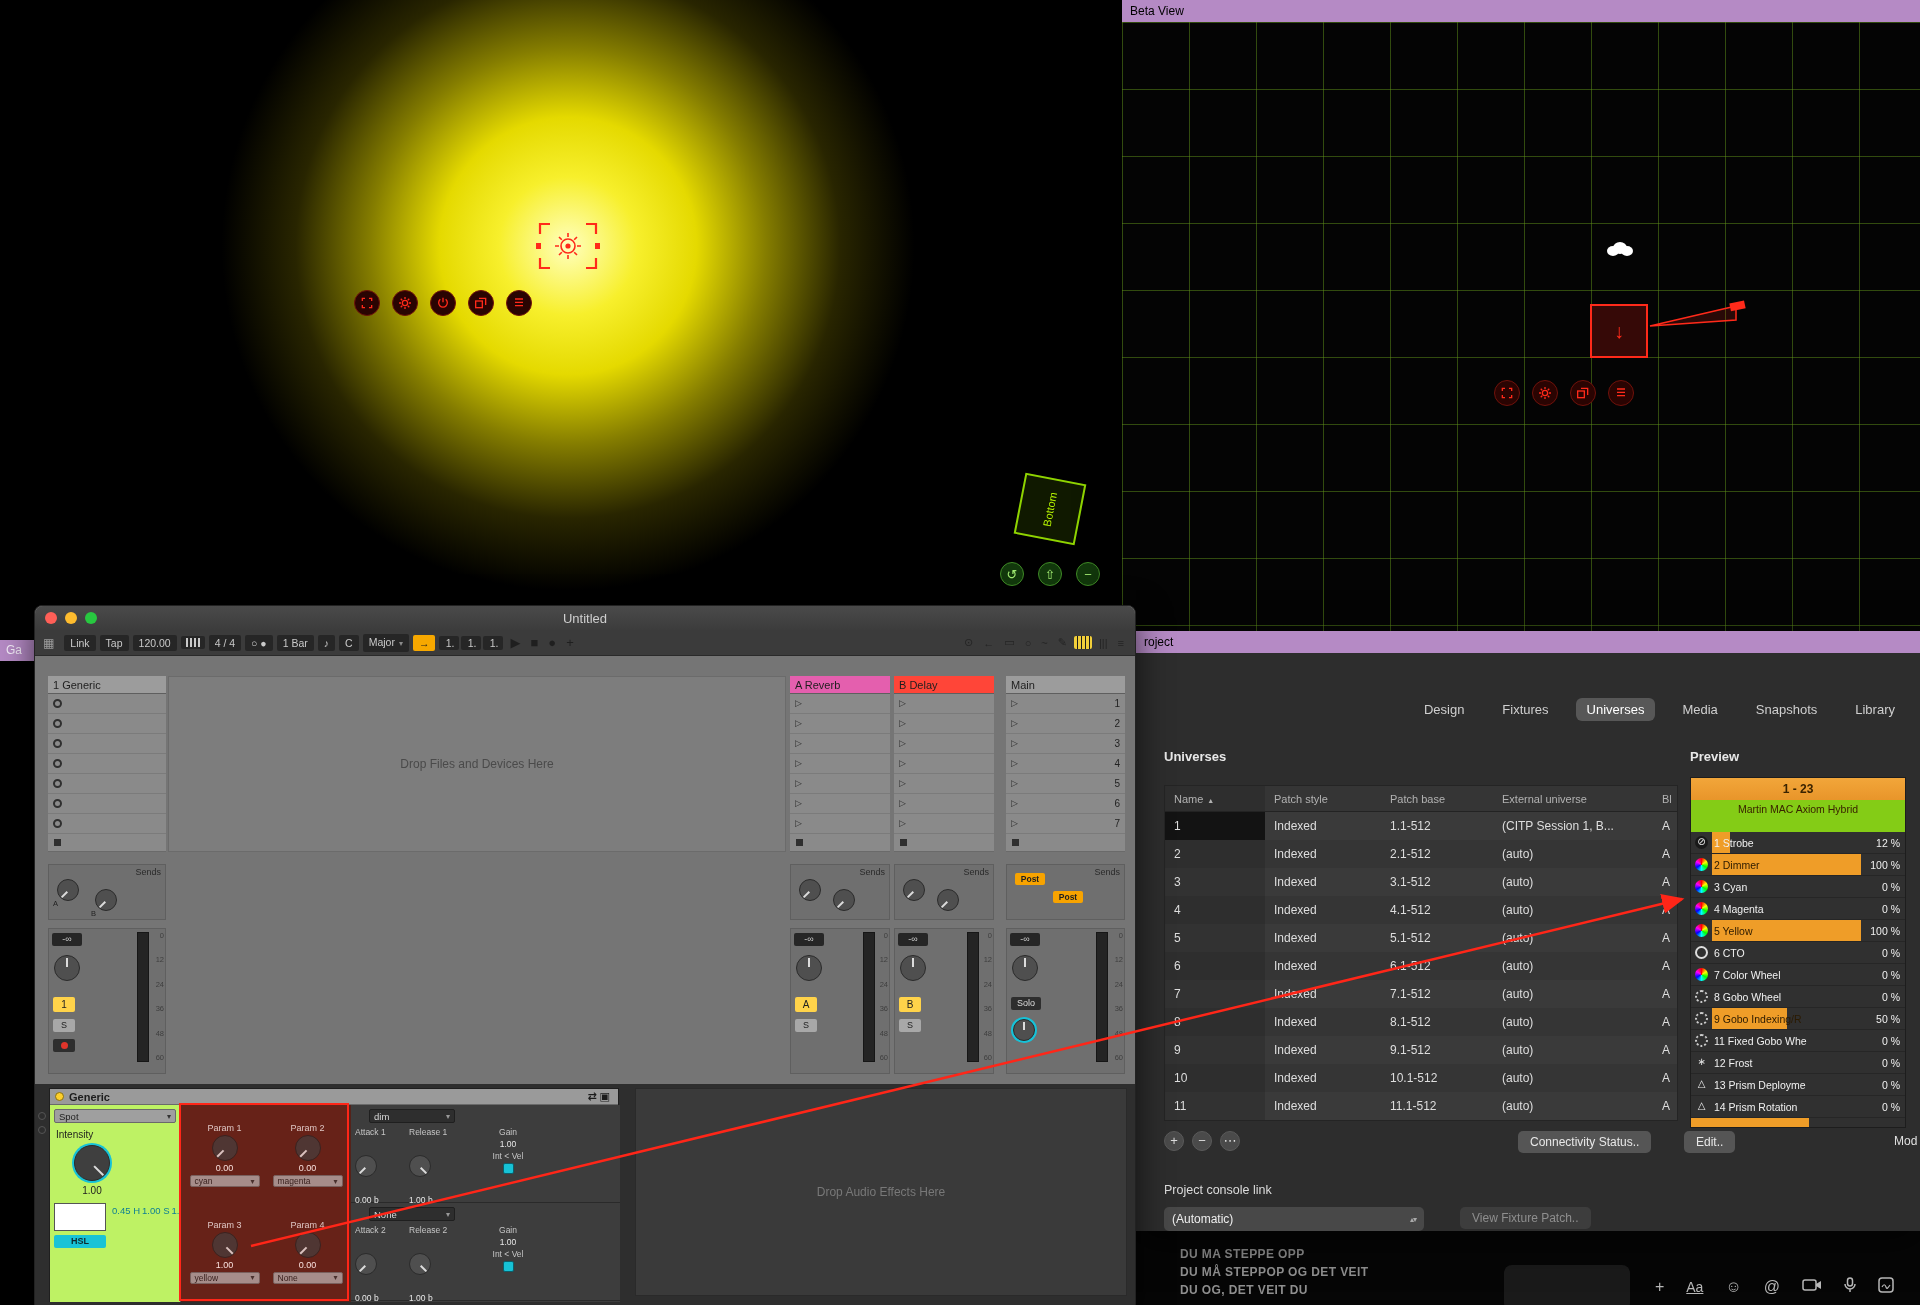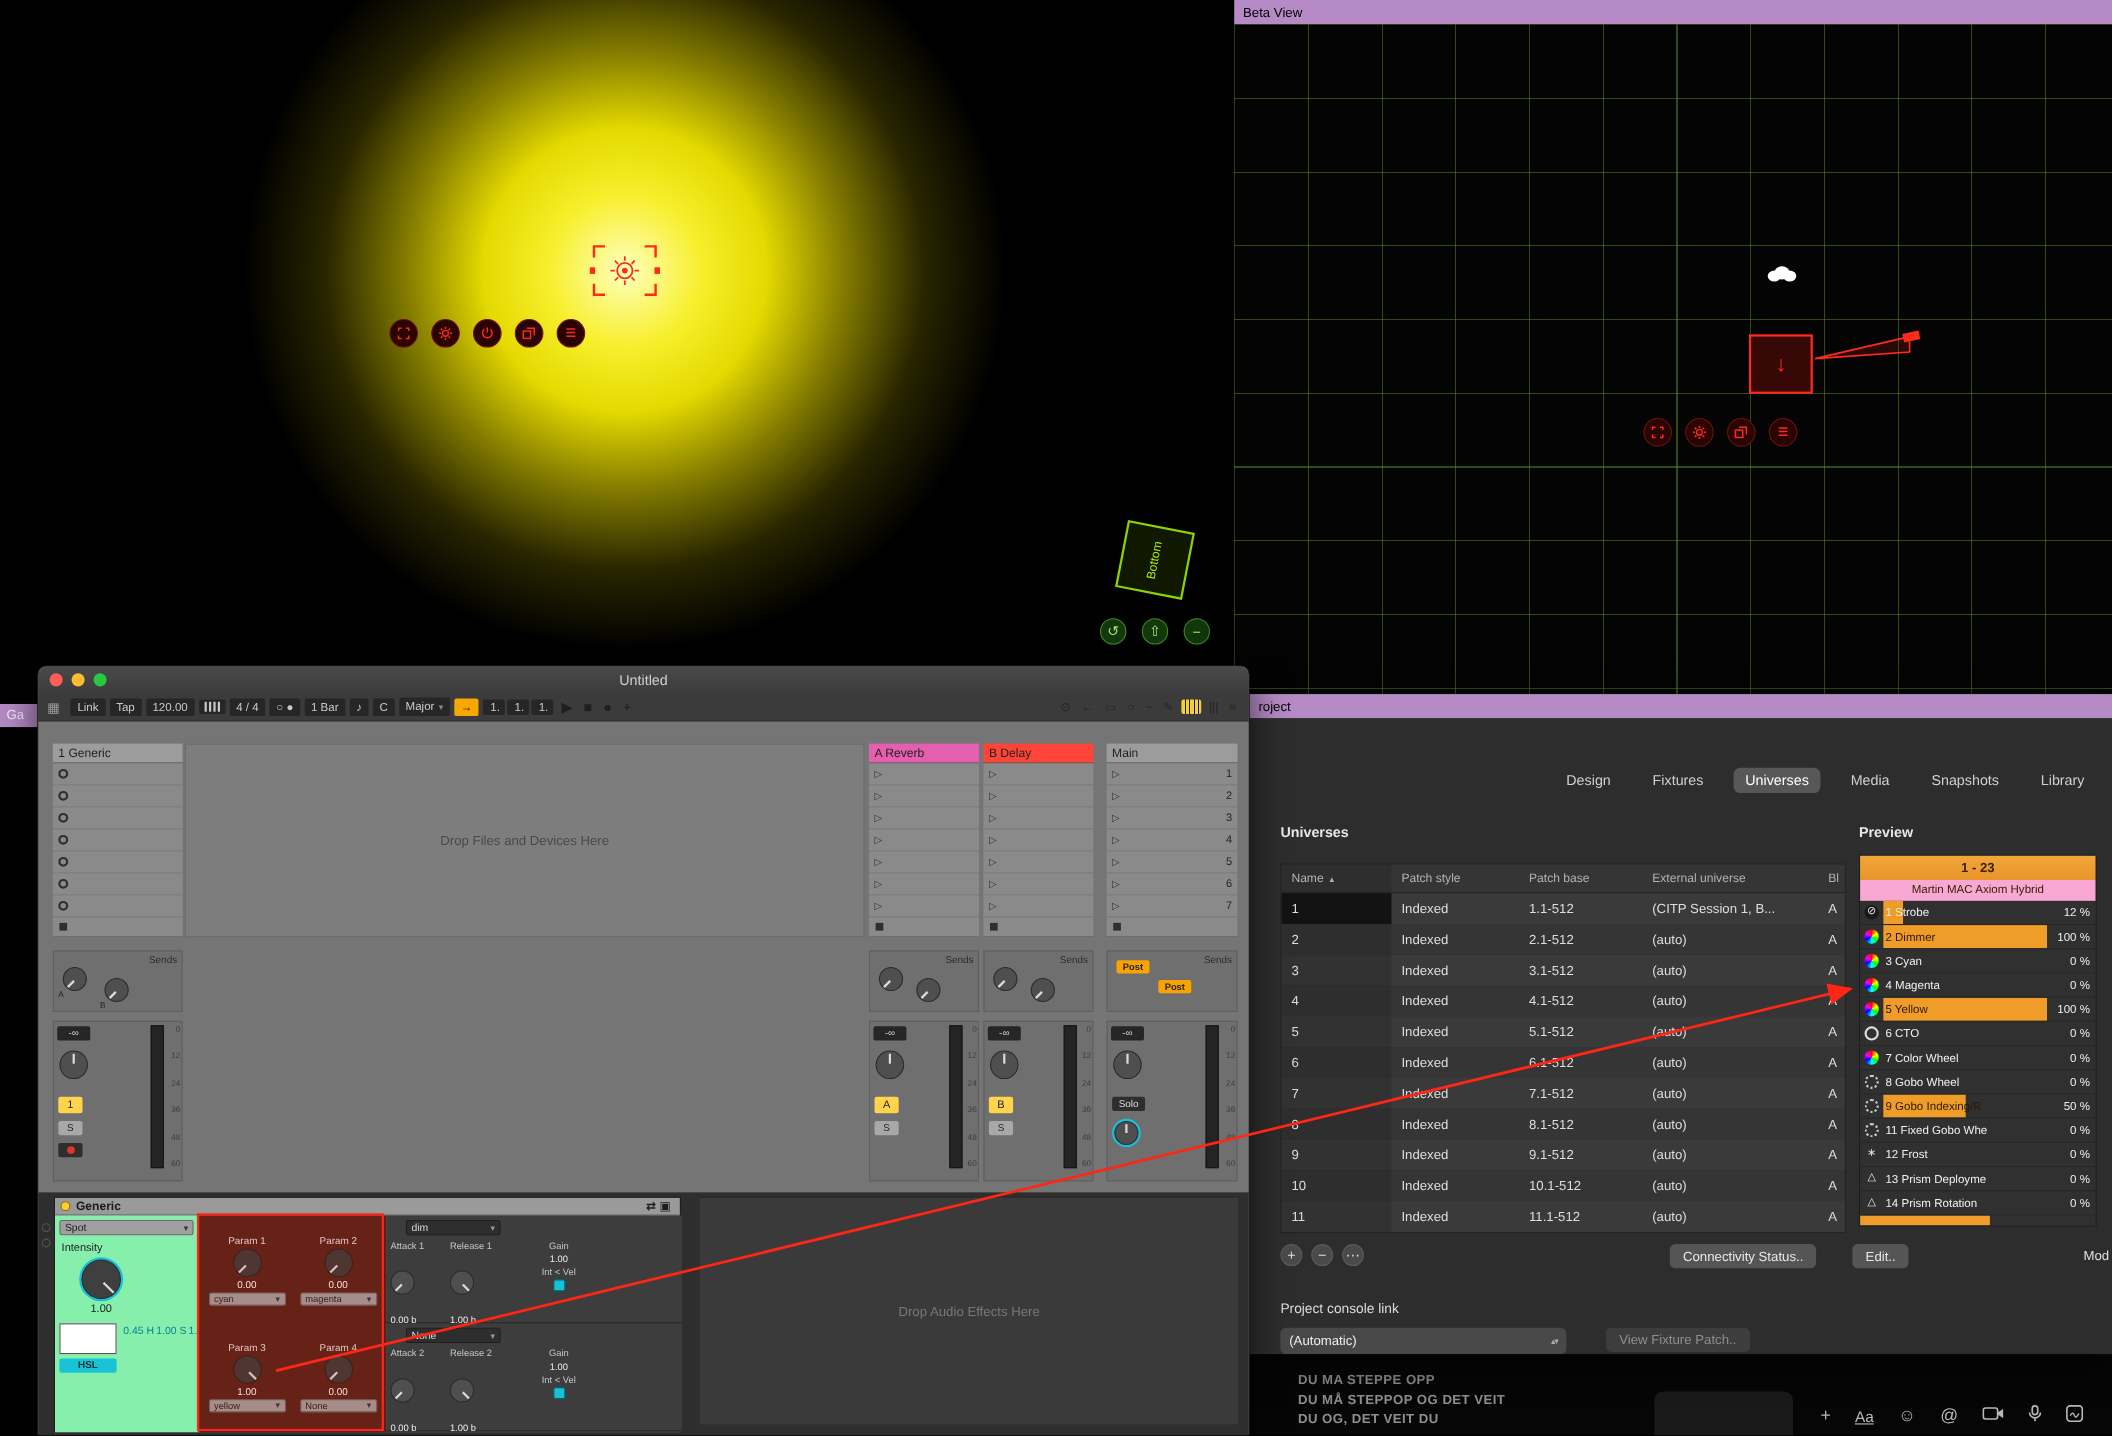--- a/index.html
+++ b/index.html
@@ -69,21 +69,21 @@
   .roundbtn{position:absolute;top:478px;width:20px;height:20px;border-radius:50%;background:#4a4a4a;border:1px solid #5a5a5a;color:#ddd;font-size:13px;text-align:center;line-height:18px}
   .gbtn{position:absolute;height:22px;line-height:22px;padding:0 12px;background:#555;border-radius:5px;font-size:12px;color:#e8e8e8}
   .gbtn.disabled{background:#3d3d3d;color:#8e8e8e}
   .clipped-mod{position:absolute;left:758px;top:481px;width:26px;overflow:hidden;font-size:12px;color:#e0e0e0;white-space:nowrap}
   .plabel{position:absolute;left:28px;top:530px;font-size:12.5px;color:#dcdcdc}
   .pselect{position:absolute;left:28px;top:554px;width:260px;height:24px;background:#484848;border-radius:5px;display:flex;align-items:center;padding:0 8px;font-size:12px;color:#eee}
   .pselect .updown{margin-left:auto;font-size:8px;color:#aaa;letter-spacing:-1px;font-style:normal}
   
   .preview-panel{position:absolute;left:554px;top:124px;width:216px;border:1px solid #1d1d1d;background:#303030}
   .pv-range{height:22px;background:linear-gradient(#f2a63a,#e8952a);color:#3a2300;font-size:12px;font-weight:bold;text-align:center;line-height:22px}
-  .pv-fixture{height:19px;background:#f9a8d4;color:#3a2300;font-size:10.5px;text-align:center;line-height:19px;white-space:nowrap;overflow:hidden}
+  .pv-fixture{height:32px;background:#84cc16;color:#3a2300;font-size:10.5px;text-align:center;line-height:19px;white-space:nowrap;overflow:hidden}
   .p-row{position:relative;height:22px;display:flex;align-items:center;border-bottom:1px solid #262626;background:#303030}
   .p-icon{width:13px;height:13px;border-radius:50%;margin:0 4px 0 4px;flex:none;font-size:10px;line-height:12px;text-align:center;color:#e5e5e5}
   .ic-color{background:conic-gradient(#f00,#ff0,#0f0,#0ff,#00f,#f0f,#f00)}
   .ic-cto{border:2px solid #ddd}
   .ic-gobo{border:2px dotted #ccc}
   .ic-strobe{background:#191919}
   .p-track{flex:1;position:relative;height:100%;display:flex;align-items:center;overflow:hidden}
   .p-fill{position:absolute;left:0;top:0;bottom:0;background:#ef9d28}
   .p-label{position:relative;font-size:10.5px;color:#f0f0f0;margin-left:2px;white-space:nowrap}
   .p-pct{width:44px;flex:none;text-align:right;font-size:10.5px;color:#f0f0f0;padding-right:5px}
@@ -156,21 +156,21 @@
   
   .devarea{position:relative;height:222px;background:#2e2e2e}
   .rail{position:absolute;left:3px;top:28px;display:flex;flex-direction:column;gap:6px}
   .rail i{display:block;width:8px;height:8px;border-radius:50%;border:1px solid #555}
   .device{position:absolute;left:14px;top:4px;width:570px;height:214px;border:1px solid #1f1f1f}
   .dev-title{height:16px;background:#9a9a9a;border-bottom:1px solid #6a6a6a;display:flex;align-items:center;padding:0 5px;gap:5px}
   .dev-title .led{width:9px;height:9px;border-radius:50%;background:#ffd02a;border:1px solid #8a7010}
   .dev-title span{font-size:11px;font-weight:bold;color:#1c1c1c}
   .dev-ticons{margin-left:auto;font-size:9px;color:#3a3a3a;letter-spacing:3px}
   .dev-body{position:relative;height:197px;background:#8c8c8c}
-  .dcol1{position:absolute;left:0;top:0;width:131px;height:100%;background:#86efac;border-right:1px solid #5f5f5f}
+  .dcol1{position:absolute;left:0;top:0;width:131px;height:100%;background:#bef264;border-right:1px solid #5f5f5f}
   .chooser{height:14px;background:#9f9f9f;border:1px solid #6a6a6a;border-radius:2px;display:flex;align-items:center;justify-content:space-between;padding:0 4px;font-size:9.5px;color:#1d1d1d}
   .chooser .caret{font-style:normal;font-size:8px;color:#333}
   .chooser.dark{background:#2e2e2e;border-color:#1f1f1f;color:#d8d8d8}
   .chooser.dark .caret{color:#999}
   .dcol1 .chooser{position:absolute;left:4px;top:4px;width:122px}
   .dlabel{position:absolute;left:6px;top:24px;font-size:10px;color:#1e1e1e}
   .dcol1 .knob{position:absolute;left:24px;top:40px;background:#3f3f3f}
   .dval{position:absolute;left:24px;top:80px;width:36px;text-align:center;font-size:10px;color:#1d1d1d}
   .swrow{position:absolute;left:4px;top:98px;display:flex;gap:6px}
   .swatch{width:52px;height:28px;background:#fff;border:1px solid #555}

